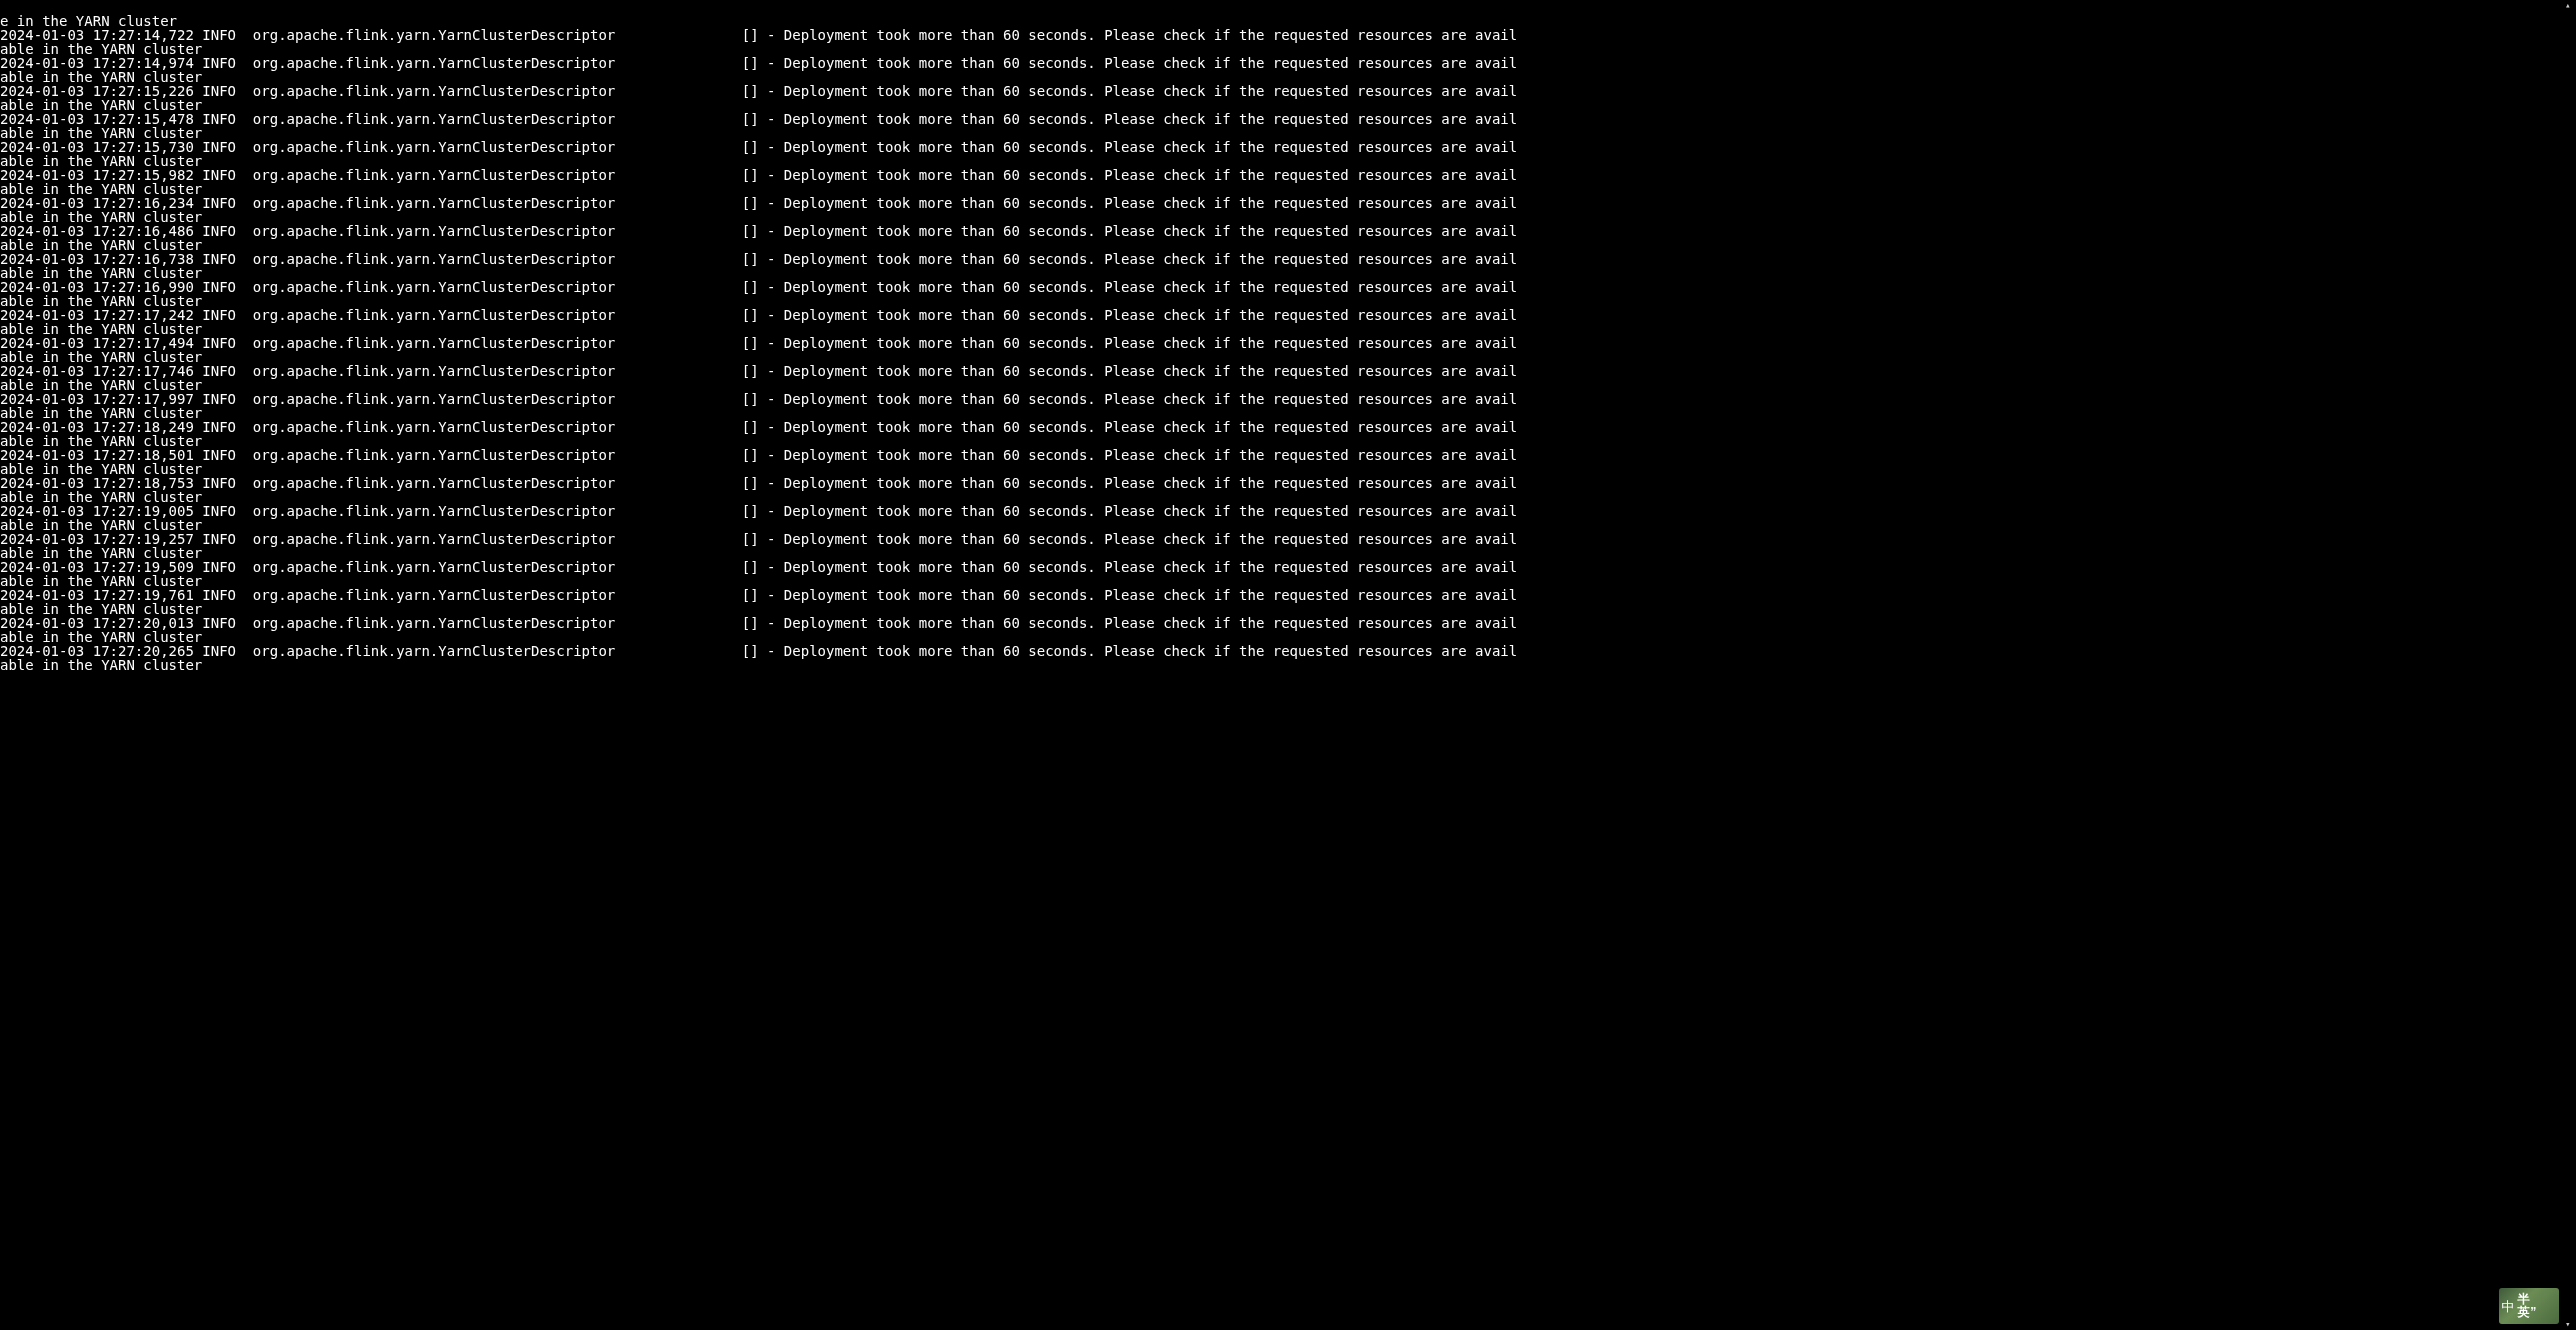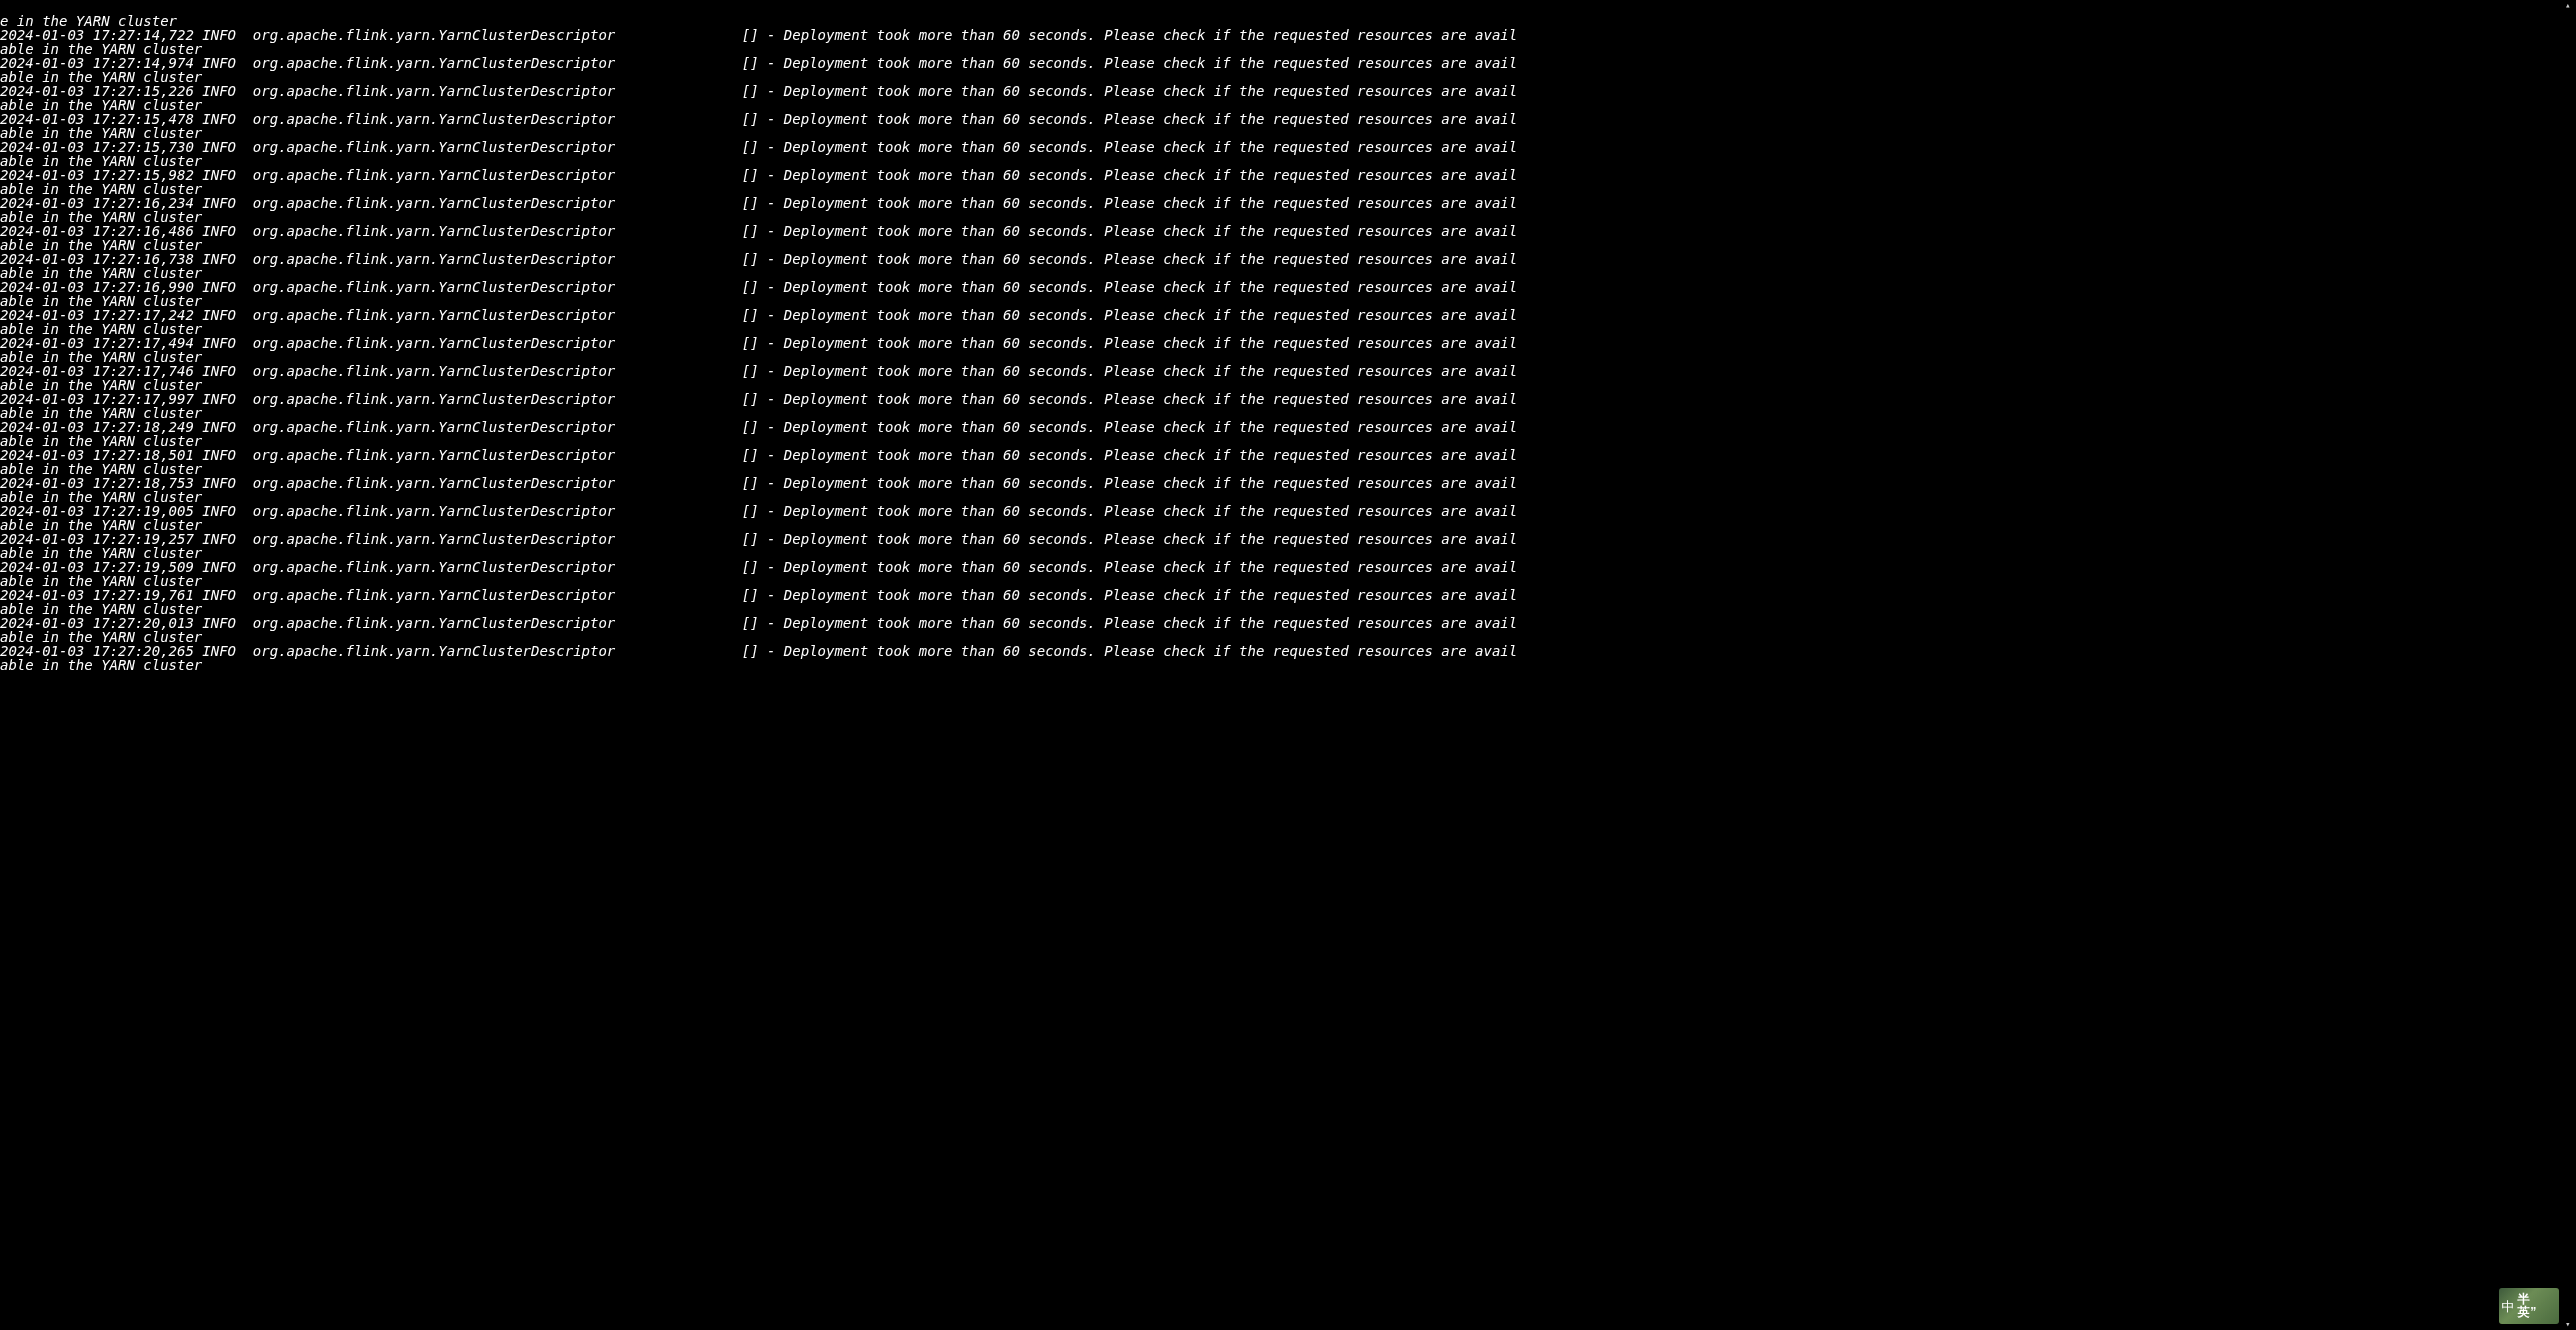--- a/index.html
+++ b/index.html
@@ -13,21 +13,20 @@
     overflow: hidden;
     width: 100%;
     height: 100%;
   }
   #terminal {
     white-space: pre-wrap;
     word-break: break-all;
     width: 180ch;
     padding: 0;
     letter-spacing: 0px;
-    font-style: italic;
   }
   .scrollbar {
     position: fixed;
     right: 0;
     top: 0;
     width: 13px;
     height: 100%;
     background: #000000;
   }
   .scroll-arrow-up,

